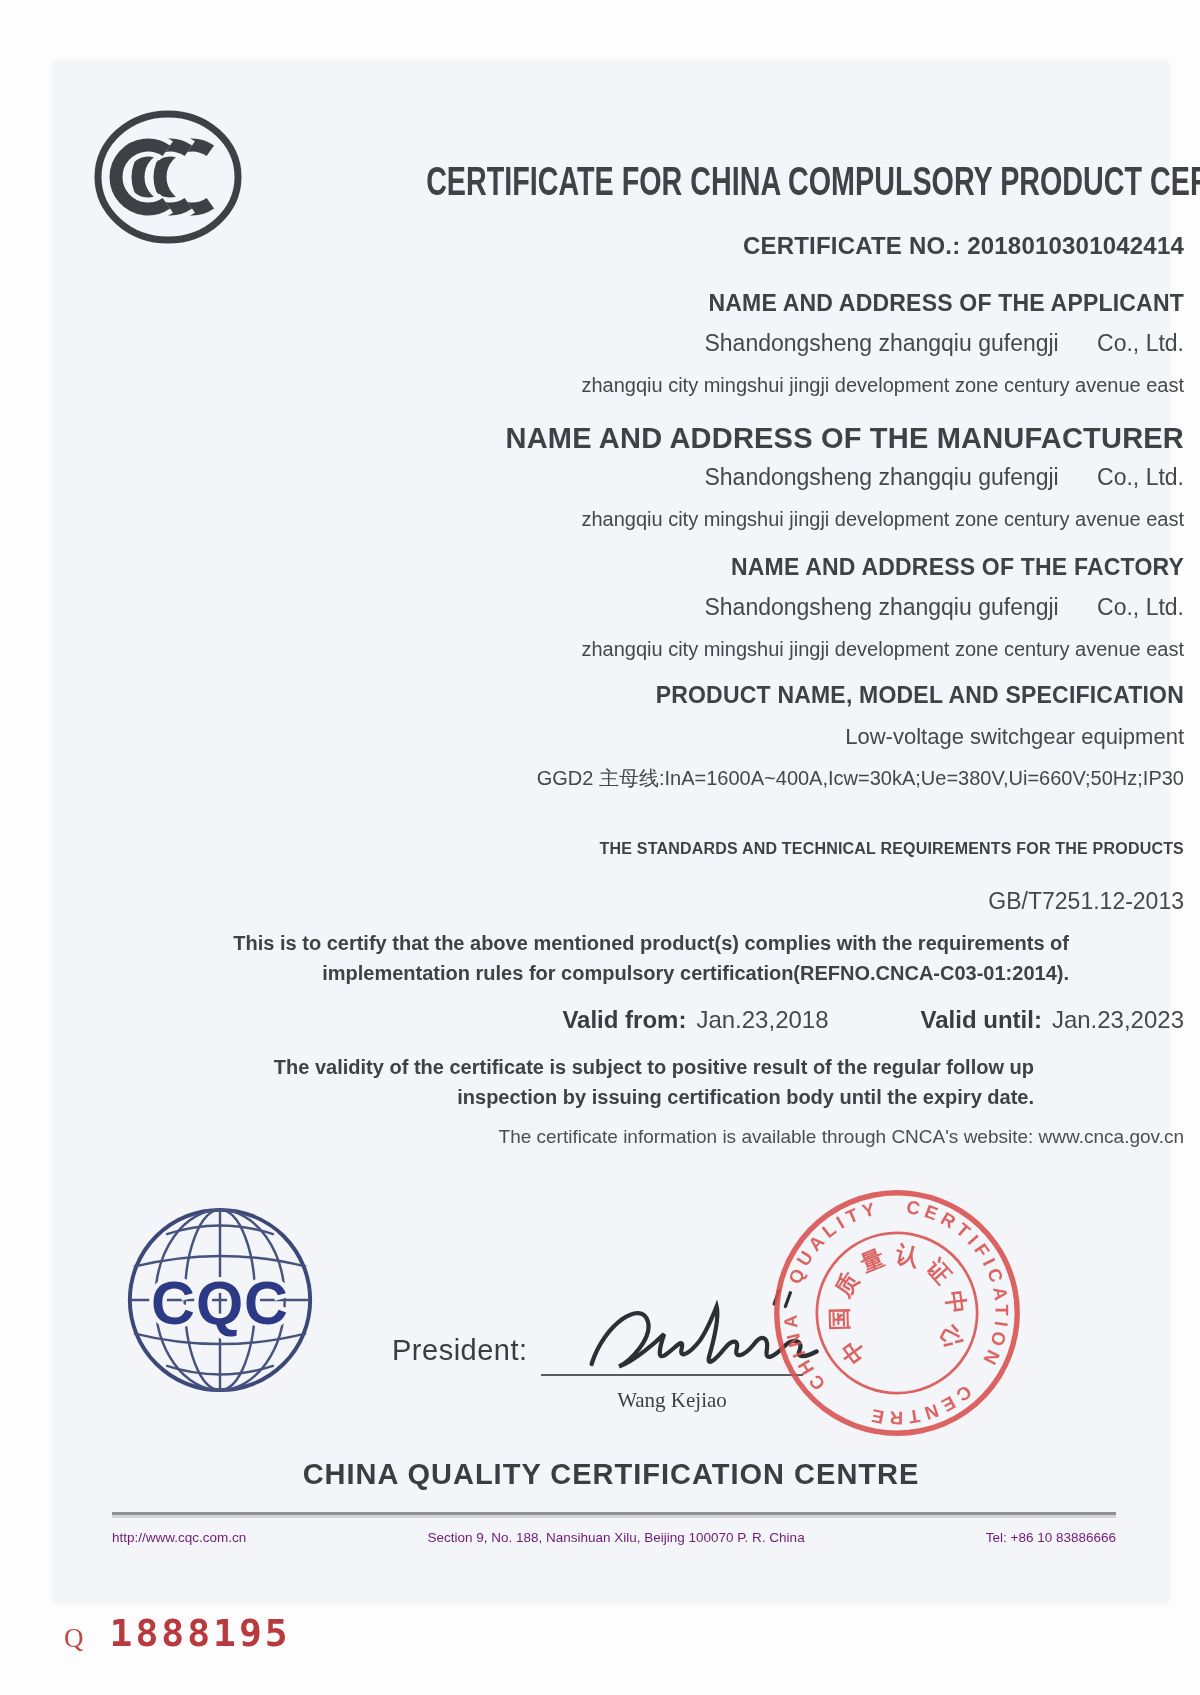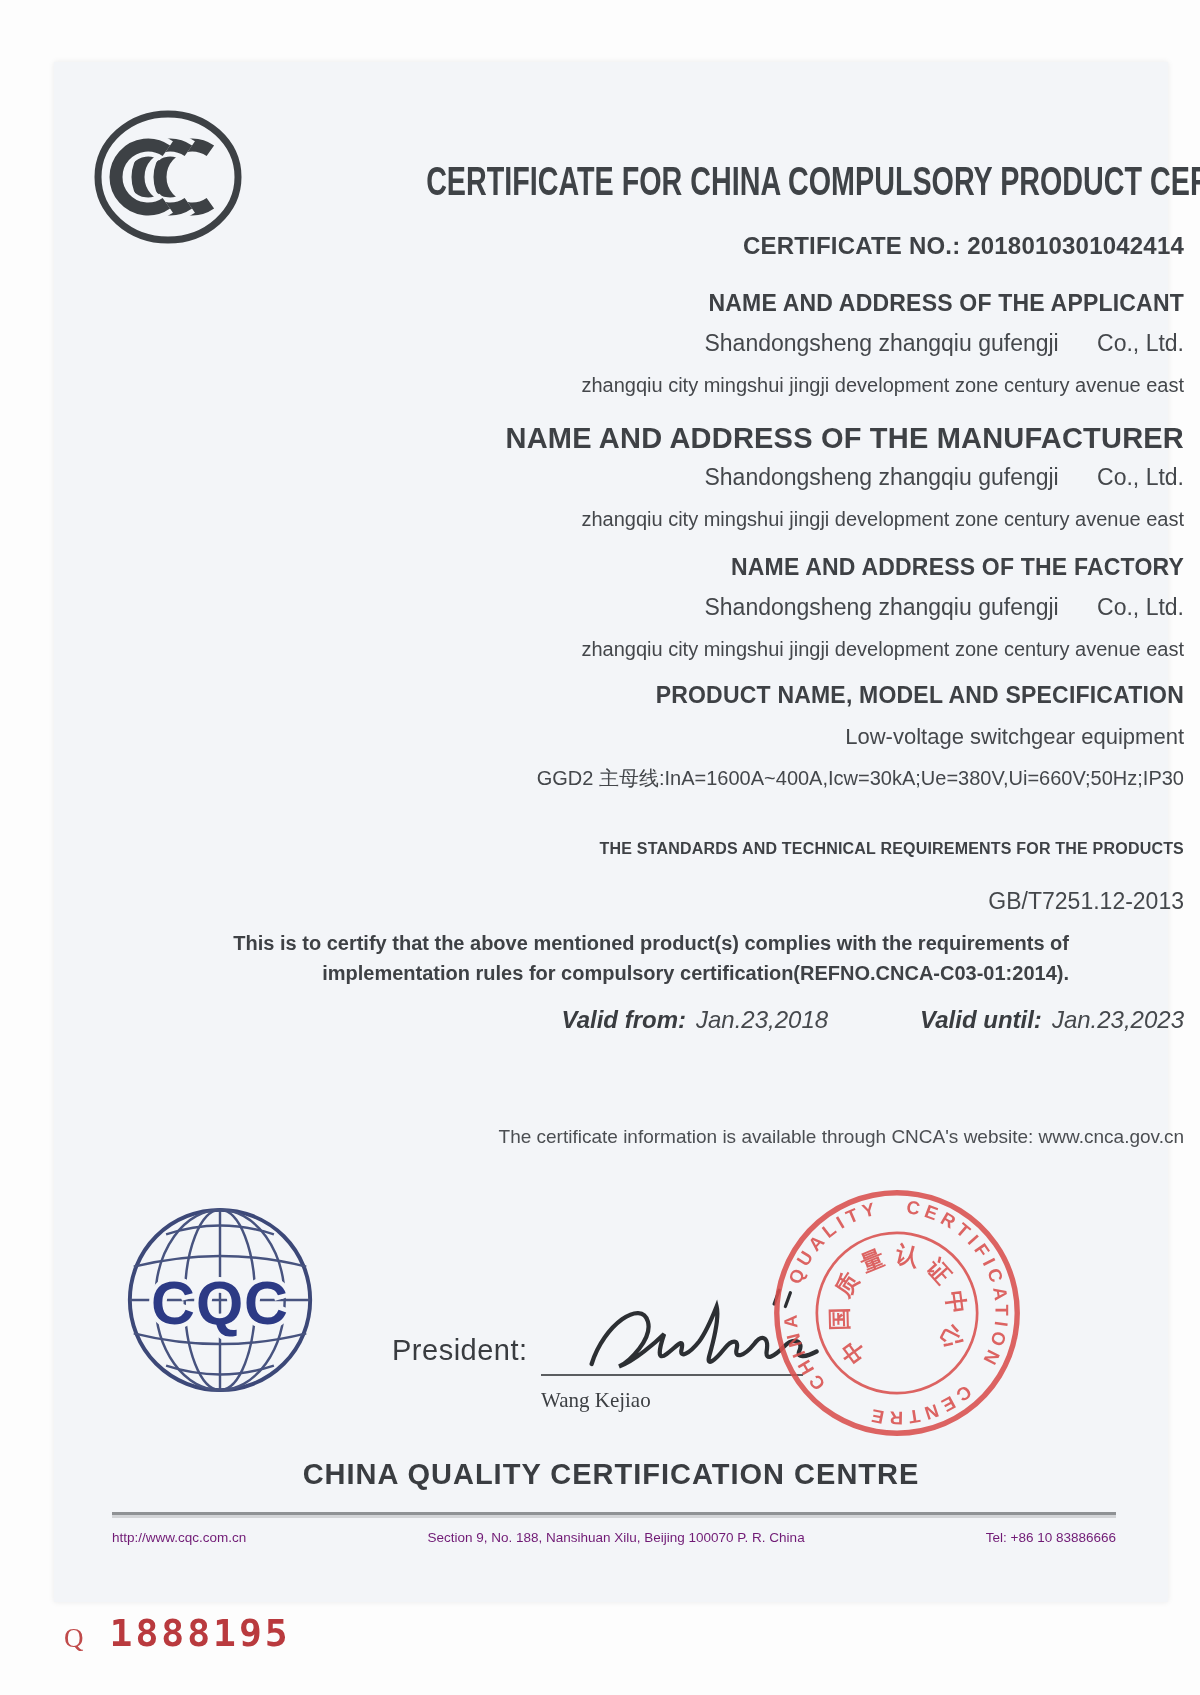--- a/index.html
+++ b/index.html
@@ -11,21 +11,21 @@
   .head{font-weight:700;color:#3e4145;letter-spacing:.2px;}
   .pre{white-space:pre;}
   .title-box{position:absolute;left:170px;width:930px;top:96px;text-align:center;white-space:nowrap;}
   .title-inner{display:inline-block;font-size:41px;font-weight:700;color:#3f4347;
     transform:scaleX(.70);transform-origin:center;letter-spacing:0px;}
   .statement{line-height:30px;font-weight:700;color:#3e4145;}
   .valid-wrap{display:inline-flex;gap:92px;}
   .vlabel{font-weight:700;color:#393c40;}
   .vvalue{font-weight:500;color:#45484c;margin-left:10px;}
   .sig-line{position:absolute;left:487px;top:1312px;width:262px;border-top:2px solid #5a5d60;}
-  .signer{position:absolute;left:487px;top:1326px;width:262px;text-align:left;
+  .signer{position:absolute;left:487px;top:1326px;width:262px;text-align:center;
     font-family:"Liberation Serif",serif;font-size:21px;color:#3c3f43;}
   .president{position:absolute;left:338px;top:1272px;font-size:29px;color:#393c40;letter-spacing:.5px;}
   .org-name{position:absolute;left:0;width:100%;top:1396px;text-align:center;
     font-size:29px;font-weight:700;color:#3a3d41;letter-spacing:1px;}
   .rule{position:absolute;left:58px;right:52px;top:1450px;height:3px;background:#8f9295;
     box-shadow:0 3px 0 rgba(150,153,156,.35);}
   .footer-row{position:absolute;left:58px;right:52px;top:1468px;display:flex;
     justify-content:space-between;align-items:flex-start;font-size:13.5px;color:#701a75;}
   .serial{position:absolute;left:64px;top:1614px;display:flex;align-items:flex-end;gap:26px;}
   .serial-prefix{font-family:"Liberation Serif",serif;font-size:27px;color:#c04a4a;line-height:1;}
@@ -74,31 +74,32 @@
 
     <div class="row head" style="top:620px;font-size:23px;">PRODUCT NAME, MODEL AND SPECIFICATION</div>
     <div class="row" style="top:662px;font-size:22px;">Low-voltage switchgear equipment</div>
     <div class="row" style="top:703px;font-size:20px;">GGD2 主母线:InA=1600A~400A,Icw=30kA;Ue=380V,Ui=660V;50Hz;IP30</div>
 
     <div class="row head" style="top:778px;font-size:16px;">THE STANDARDS AND TECHNICAL REQUIREMENTS FOR THE PRODUCTS</div>
     <div class="row" style="top:826px;font-size:23px;">GB/T7251.12-2013</div>
 
     <div class="row statement" style="top:866px;font-size:20px;padding:0 115px;box-sizing:border-box;">This is to certify that the above mentioned product(s) complies with the requirements of implementation rules for compulsory certification(REFNO.CNCA-C03-01:2014).</div>
 
-    <div class="row" style="top:944px;font-size:24px;font-style:italic;">
+    <div class="row" style="top:944px;font-size:24px;">
       <span class="valid-wrap">
         <span>
           <span class="vlabel">Valid from:</span><span class="vvalue">Jan.23,2018</span>
         </span>
         <span>
           <span class="vlabel">Valid until:</span><span class="vvalue">Jan.23,2023</span>
         </span>
       </span>
     </div>
 
+    <div class="row statement" style="top:990px;font-size:20px;padding:0 150px;box-sizing:border-box;">The validity of the certificate is subject to positive result of the regular follow up inspection by issuing certification body until the expiry date.</div>
 
     <div class="row" style="top:1064px;font-size:19px;color:#4b4e52;">The certificate information is available through CNCA's website: www.cnca.gov.cn</div>
 
     <svg class="cqc" width="196" height="196" viewBox="0 0 200 200">
       <circle cx="100" cy="100" r="92" fill="none" stroke="#3c4878" stroke-width="4"></circle>
       <ellipse cx="100" cy="100" rx="36" ry="92" fill="none" stroke="#47537f" stroke-width="2.5"></ellipse>
       <ellipse cx="100" cy="100" rx="66" ry="92" fill="none" stroke="#47537f" stroke-width="2.5"></ellipse>
       <line x1="100" y1="8" x2="100" y2="192" stroke="#47537f" stroke-width="2.5"></line>
       <path d="M 45 33 Q 100 15 155 33" fill="none" stroke="#47537f" stroke-width="2.5"></path>
       <path d="M 12 66 Q 100 44 188 66" fill="none" stroke="#47537f" stroke-width="2.5"></path>

